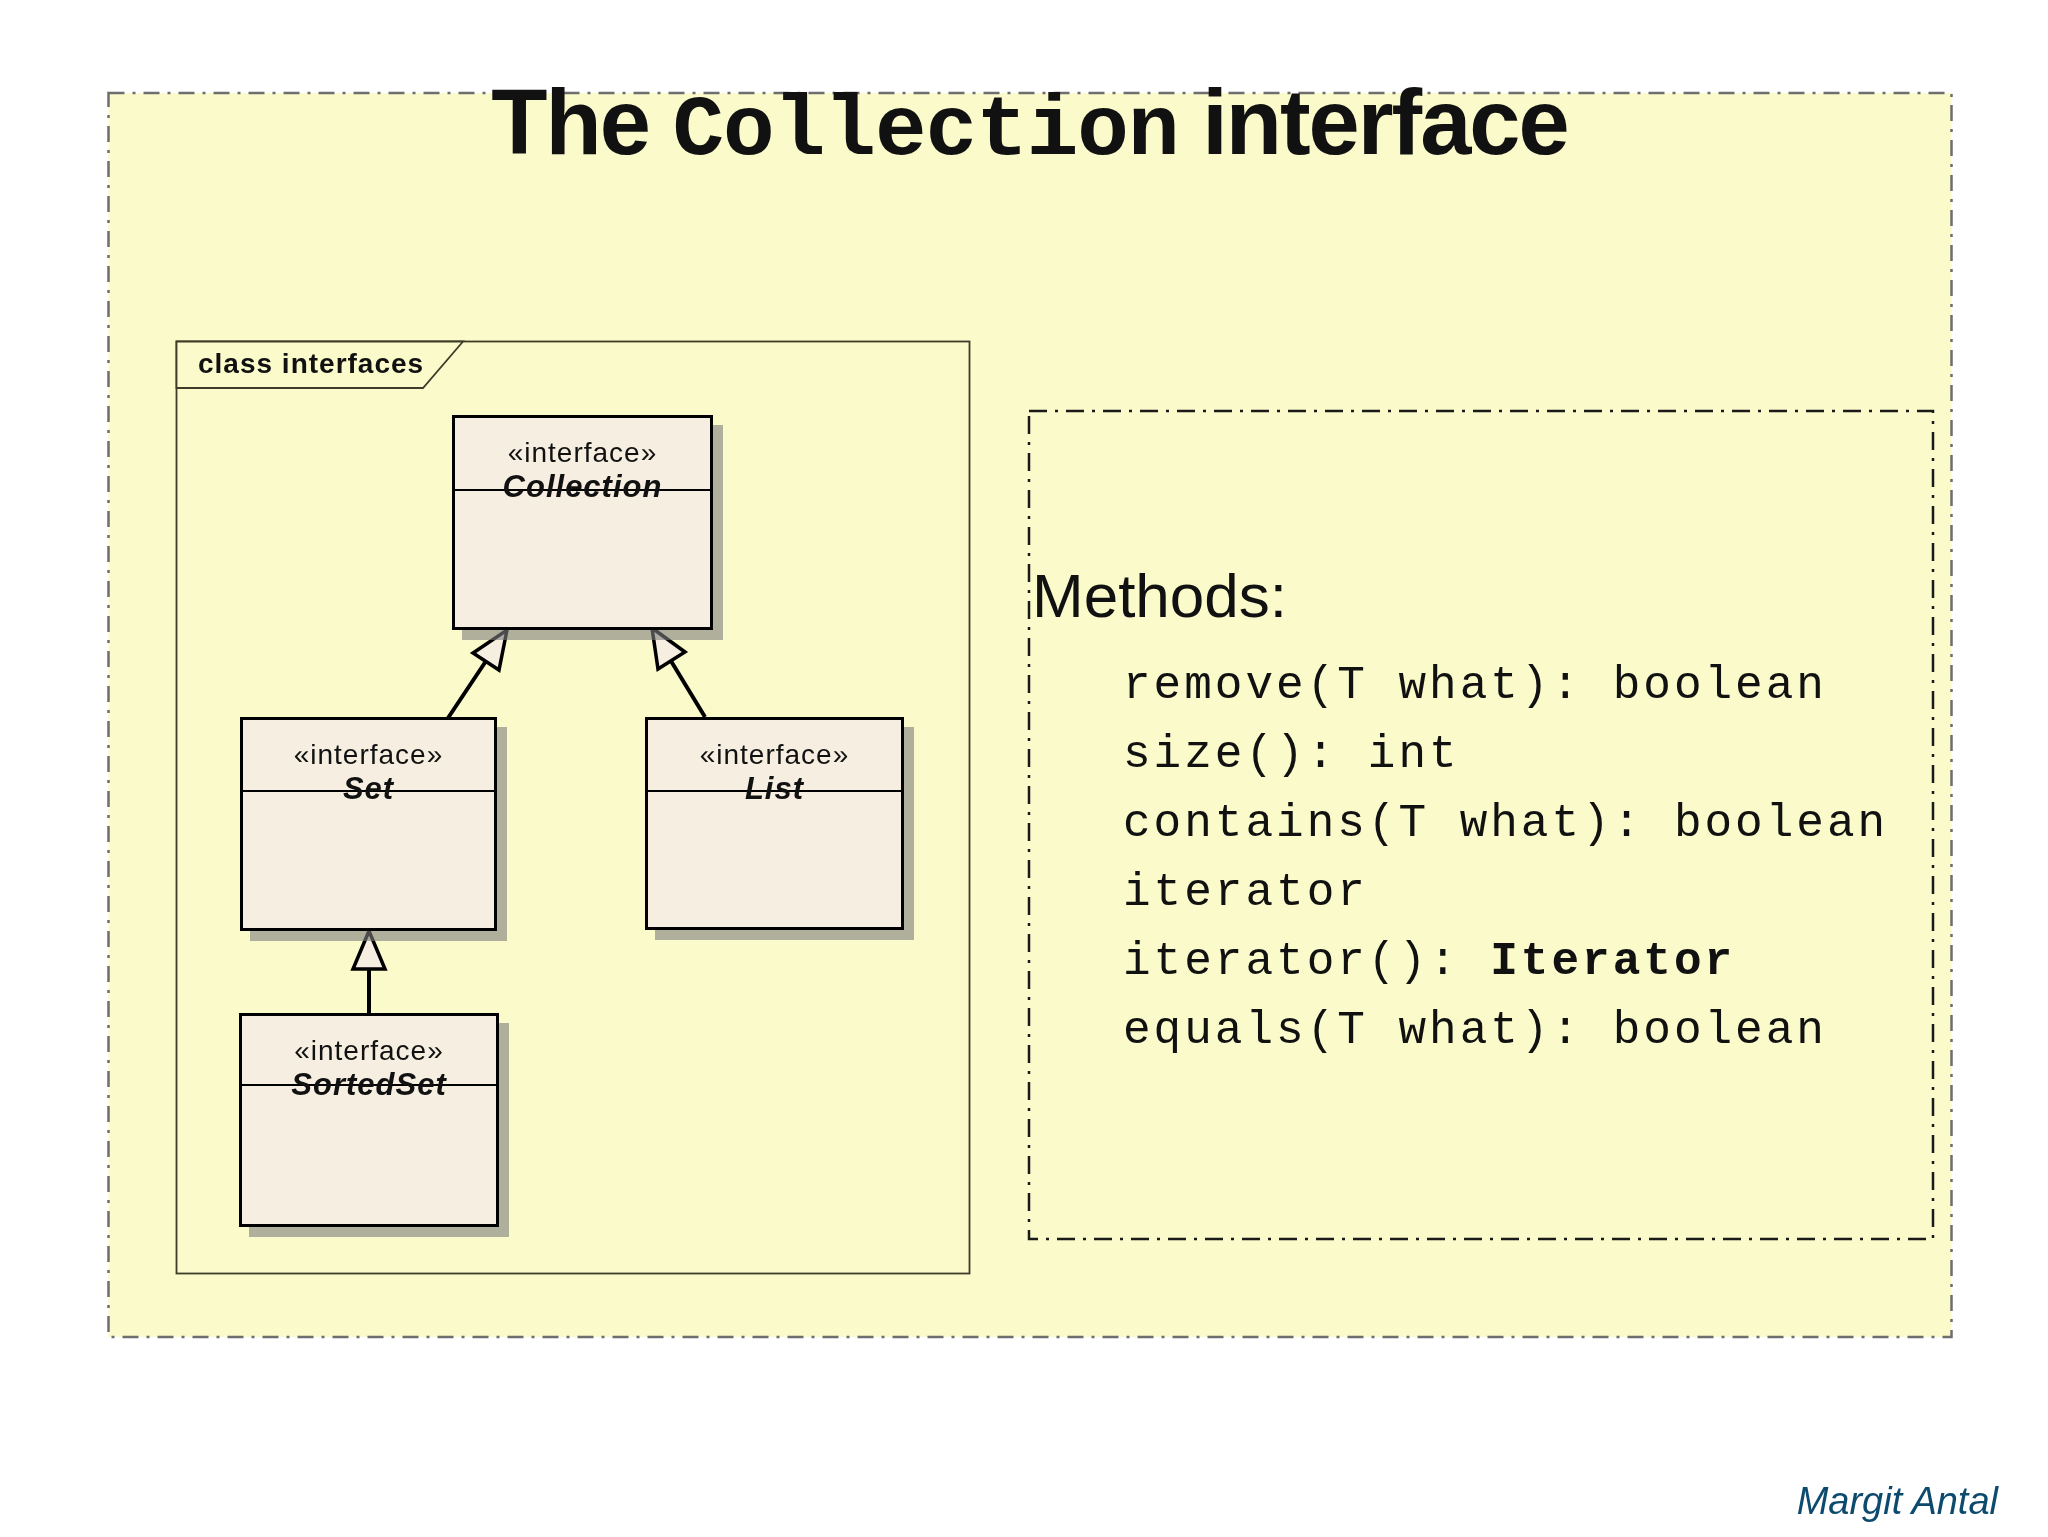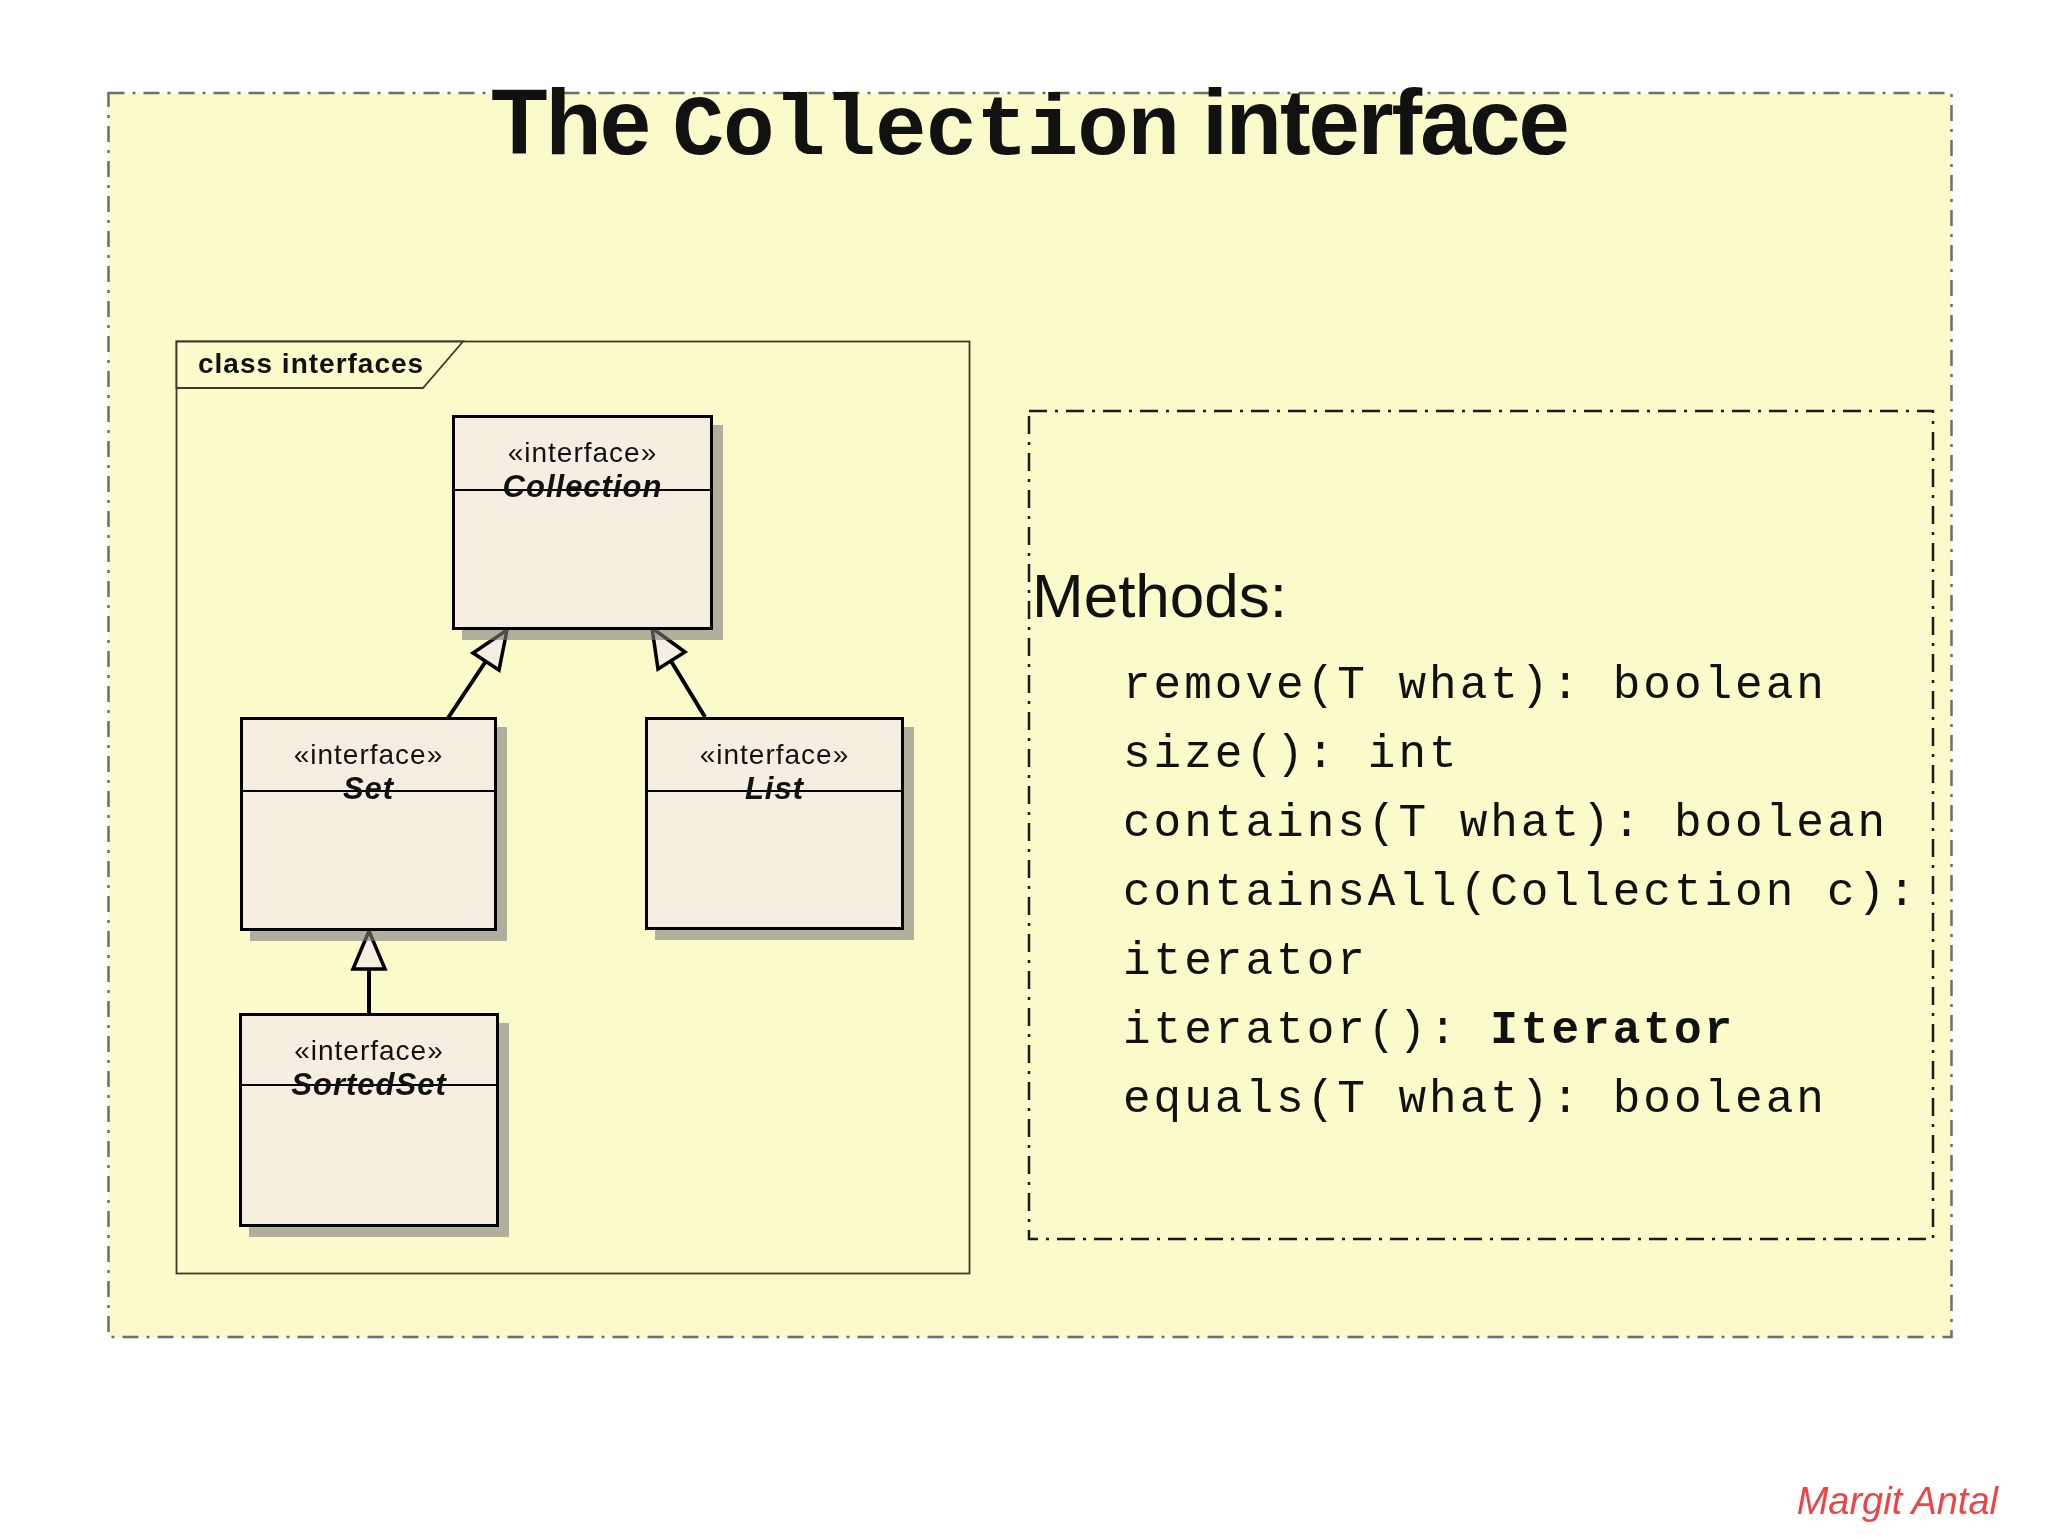--- a/index.html
+++ b/index.html
@@ -35,21 +35,21 @@
   
   .methods-heading{position:absolute;left:1032px;top:560px;z-index:3;font-size:62px;letter-spacing:0;}
   .methods-list{position:absolute;left:1123px;top:652px;z-index:3;
                 font-family:"Liberation Mono",monospace;font-size:46px;letter-spacing:3px;
                 line-height:69px;white-space:nowrap;}
   .methods-list .m-line{height:69px;}
   .methods-list .b{font-weight:bold;}
 
   
   .signature{position:absolute;right:50px;top:1480px;z-index:3;
-             font-style:italic;font-size:38px;letter-spacing:0;color:#ef4444;
+             font-style:italic;font-size:38px;letter-spacing:0;color:#0c4a6e;
              font-family:"Liberation Sans",sans-serif;}
 </style>
 </head>
 <body>
 
 <div class="page">
 
   <svg class="layer" width="2048" height="1537" viewBox="0 0 2048 1537">
 
     <rect x="108.5" y="93" width="1843" height="1244" fill="#FAFACB" stroke="#6E6E6E" stroke-width="2.5" stroke-dasharray="16 8 3 8"></rect>
@@ -109,21 +109,20 @@
       <span class="cls-name">SortedSet</span>
     </div>
   </div>
 
   <div class="methods-heading">Methods:</div>
 
   <div class="methods-list">
     <div class="m-line">remove(T what): boolean</div>
     <div class="m-line">size(): int</div>
     <div class="m-line">contains(T what): boolean</div>
-    <div class="m-line">containsAll(Collection c):</div>
     <div class="m-line">iterator</div>
     <div class="m-line"><span>iterator(): </span><span class="b">Iterator</span></div>
     <div class="m-line">equals(T what): boolean</div>
   </div>
 
   <div class="signature">Margit Antal</div>
 
 </div>
 
 </body></html>

